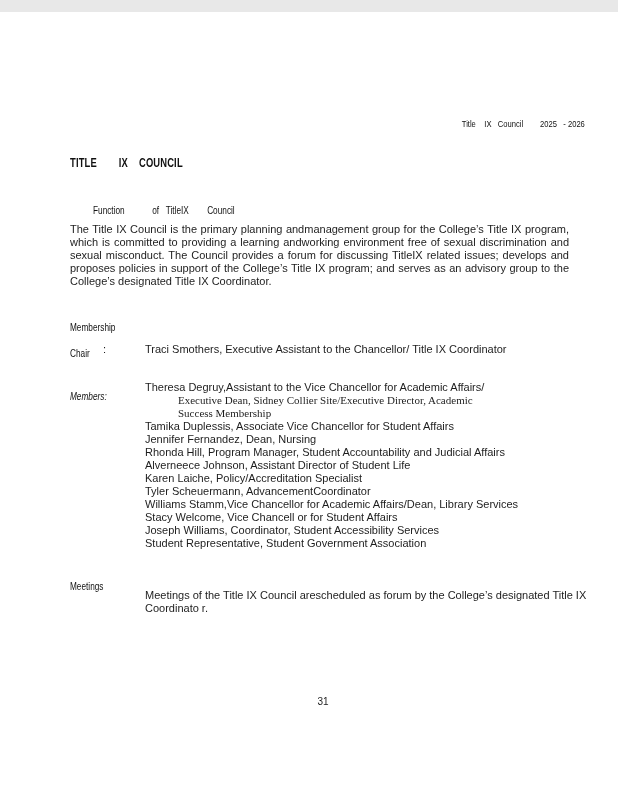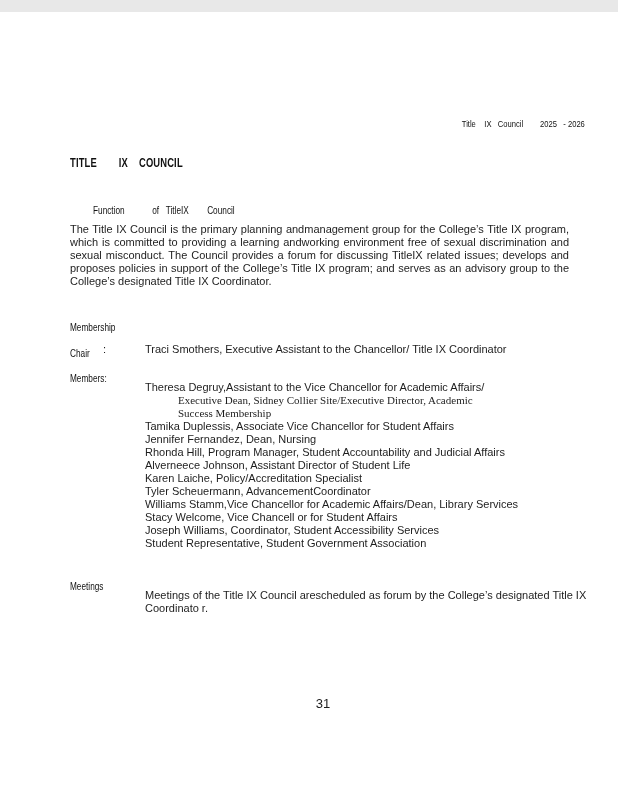--- a/index.html
+++ b/index.html
@@ -40,31 +40,31 @@
   .doc-title .narrow{transform:scaleX(0.75);font-size:12.5px;font-weight:bold;}
   .function-label{top:188px;left:70px;padding-left:23px;}
   .function-body{
     top:211px;left:70px;width:499px;
     text-align:justify;
   }
   .membership-label{top:305px;left:70px;}
   .chair-label{top:331px;left:70px;}
   .chair-colon{top:331px;left:103px;font-size:11px;}
   .chair-value{top:331px;left:145px;white-space:nowrap;text-align:center;}
-  .members-label{top:356px;left:70px;}
+  .members-label{top:374px;left:70px;font-style:italic;}
   .members-list{top:369px;left:145px;width:432px;}
   .member-line{white-space:nowrap;}
   .member-line.cont{margin-left:33px;font-family:Liberation Serif, serif;}
   .meetings-label{top:564px;left:70px;}
   .meetings-body{top:577px;left:145px;width:442px;}
   .page-number{
     top:684px;left:0;right:0;
     text-align:center;
     padding-left:28px;
-    font-size:13px;color:#1d1d1d;
+    font-size:10px;color:#1d1d1d;
   }
 </style>
 </head>
 <body>
 
 <div class="page">
 
   <div class="abs header-line">
     <span class="narrow-right">Title    IX   Council        2025   - 2026</span>
   </div>

